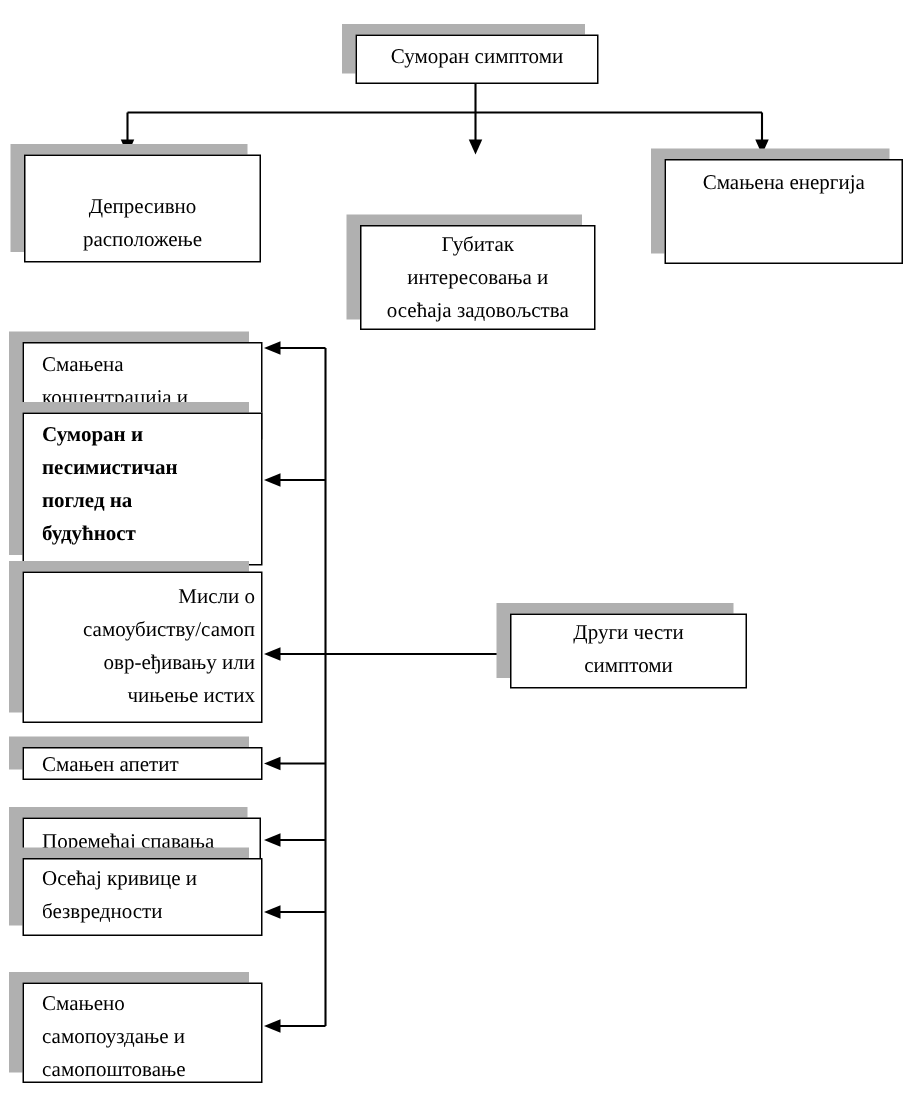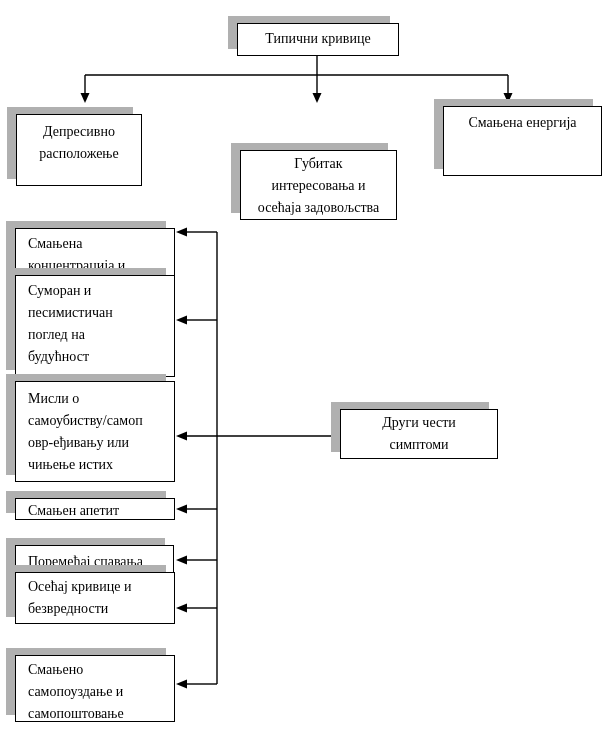--- a/index.html
+++ b/index.html
@@ -53,41 +53,41 @@
     <path class="ln" d="M217,684 H186"></path>
     <polygon class="ah" points="176,232 187,227.5 187,236.5"></polygon>
     <polygon class="ah" points="176,320 187,315.5 187,324.5"></polygon>
     <polygon class="ah" points="176,436 187,431.5 187,440.5"></polygon>
     <polygon class="ah" points="176,509 187,504.5 187,513.5"></polygon>
     <polygon class="ah" points="176,560 187,555.5 187,564.5"></polygon>
     <polygon class="ah" points="176,608 187,603.5 187,612.5"></polygon>
     <polygon class="ah" points="176,684 187,679.5 187,688.5"></polygon>
   </svg>
 
-  <div class="box center" style="left:237px;top:23px;width:162px;height:33px;padding-top:4px;">Типични кривице</div>
+  <div class="box center" style="left:237px;top:23px;width:162px;height:33px;padding-top:4px;">Суморан симптоми</div>
 
-  <div class="box center" style="left:16px;top:114px;width:126px;height:72px;padding-top:6px;">Депресивно
+  <div class="box center" style="left:16px;top:103px;width:158px;height:72px;padding-top:24px;">Депресивно
 расположење</div>
 
   <div class="box center" style="left:240px;top:106px;width:157px;height:70px;padding-top:2px;margin-top:44px;">Губитак
 интересовања и
 осећаја задовољства</div>
 
   <div class="box center" style="left:443px;top:106px;width:159px;height:70px;padding-top:5px;">Смањена енергија</div>
 
   <div class="box leftalign" style="left:15px;top:197px;width:160px;height:65px;padding-top:4px;margin-top:31px;">Смањена
 концентрација и
 пажња</div>
 
-  <div class="box leftalign" style="left:15px;top:275px;width:160px;height:102px;padding-top:4px;">Суморан и
+  <div class="box leftalign" style="left:15px;top:275px;width:160px;height:102px;padding-top:4px;font-weight:bold;">Суморан и
 песимистичан
 поглед на
 будућност</div>
 
-  <div class="box leftalign" style="left:15px;top:381px;width:160px;height:101px;padding-top:6px;">Мисли о
+  <div class="box leftalign" style="left:15px;top:381px;width:160px;height:101px;padding-top:6px;text-align:right;">Мисли о
 самоубиству/самоп
 овр-еђивању или
 чињење истих</div>
 
   <div class="box leftalign" style="left:15px;top:498px;width:160px;height:22px;padding-top:1px;">Смањен апетит</div>
 
   <div class="box leftalign" style="left:15px;top:545px;width:159px;height:44px;padding-top:5px;">Поремећај спавања</div>
 
   <div class="box leftalign" style="left:15px;top:572px;width:160px;height:52px;padding-top:3px;">Осећај кривице и
 безвредности</div>

